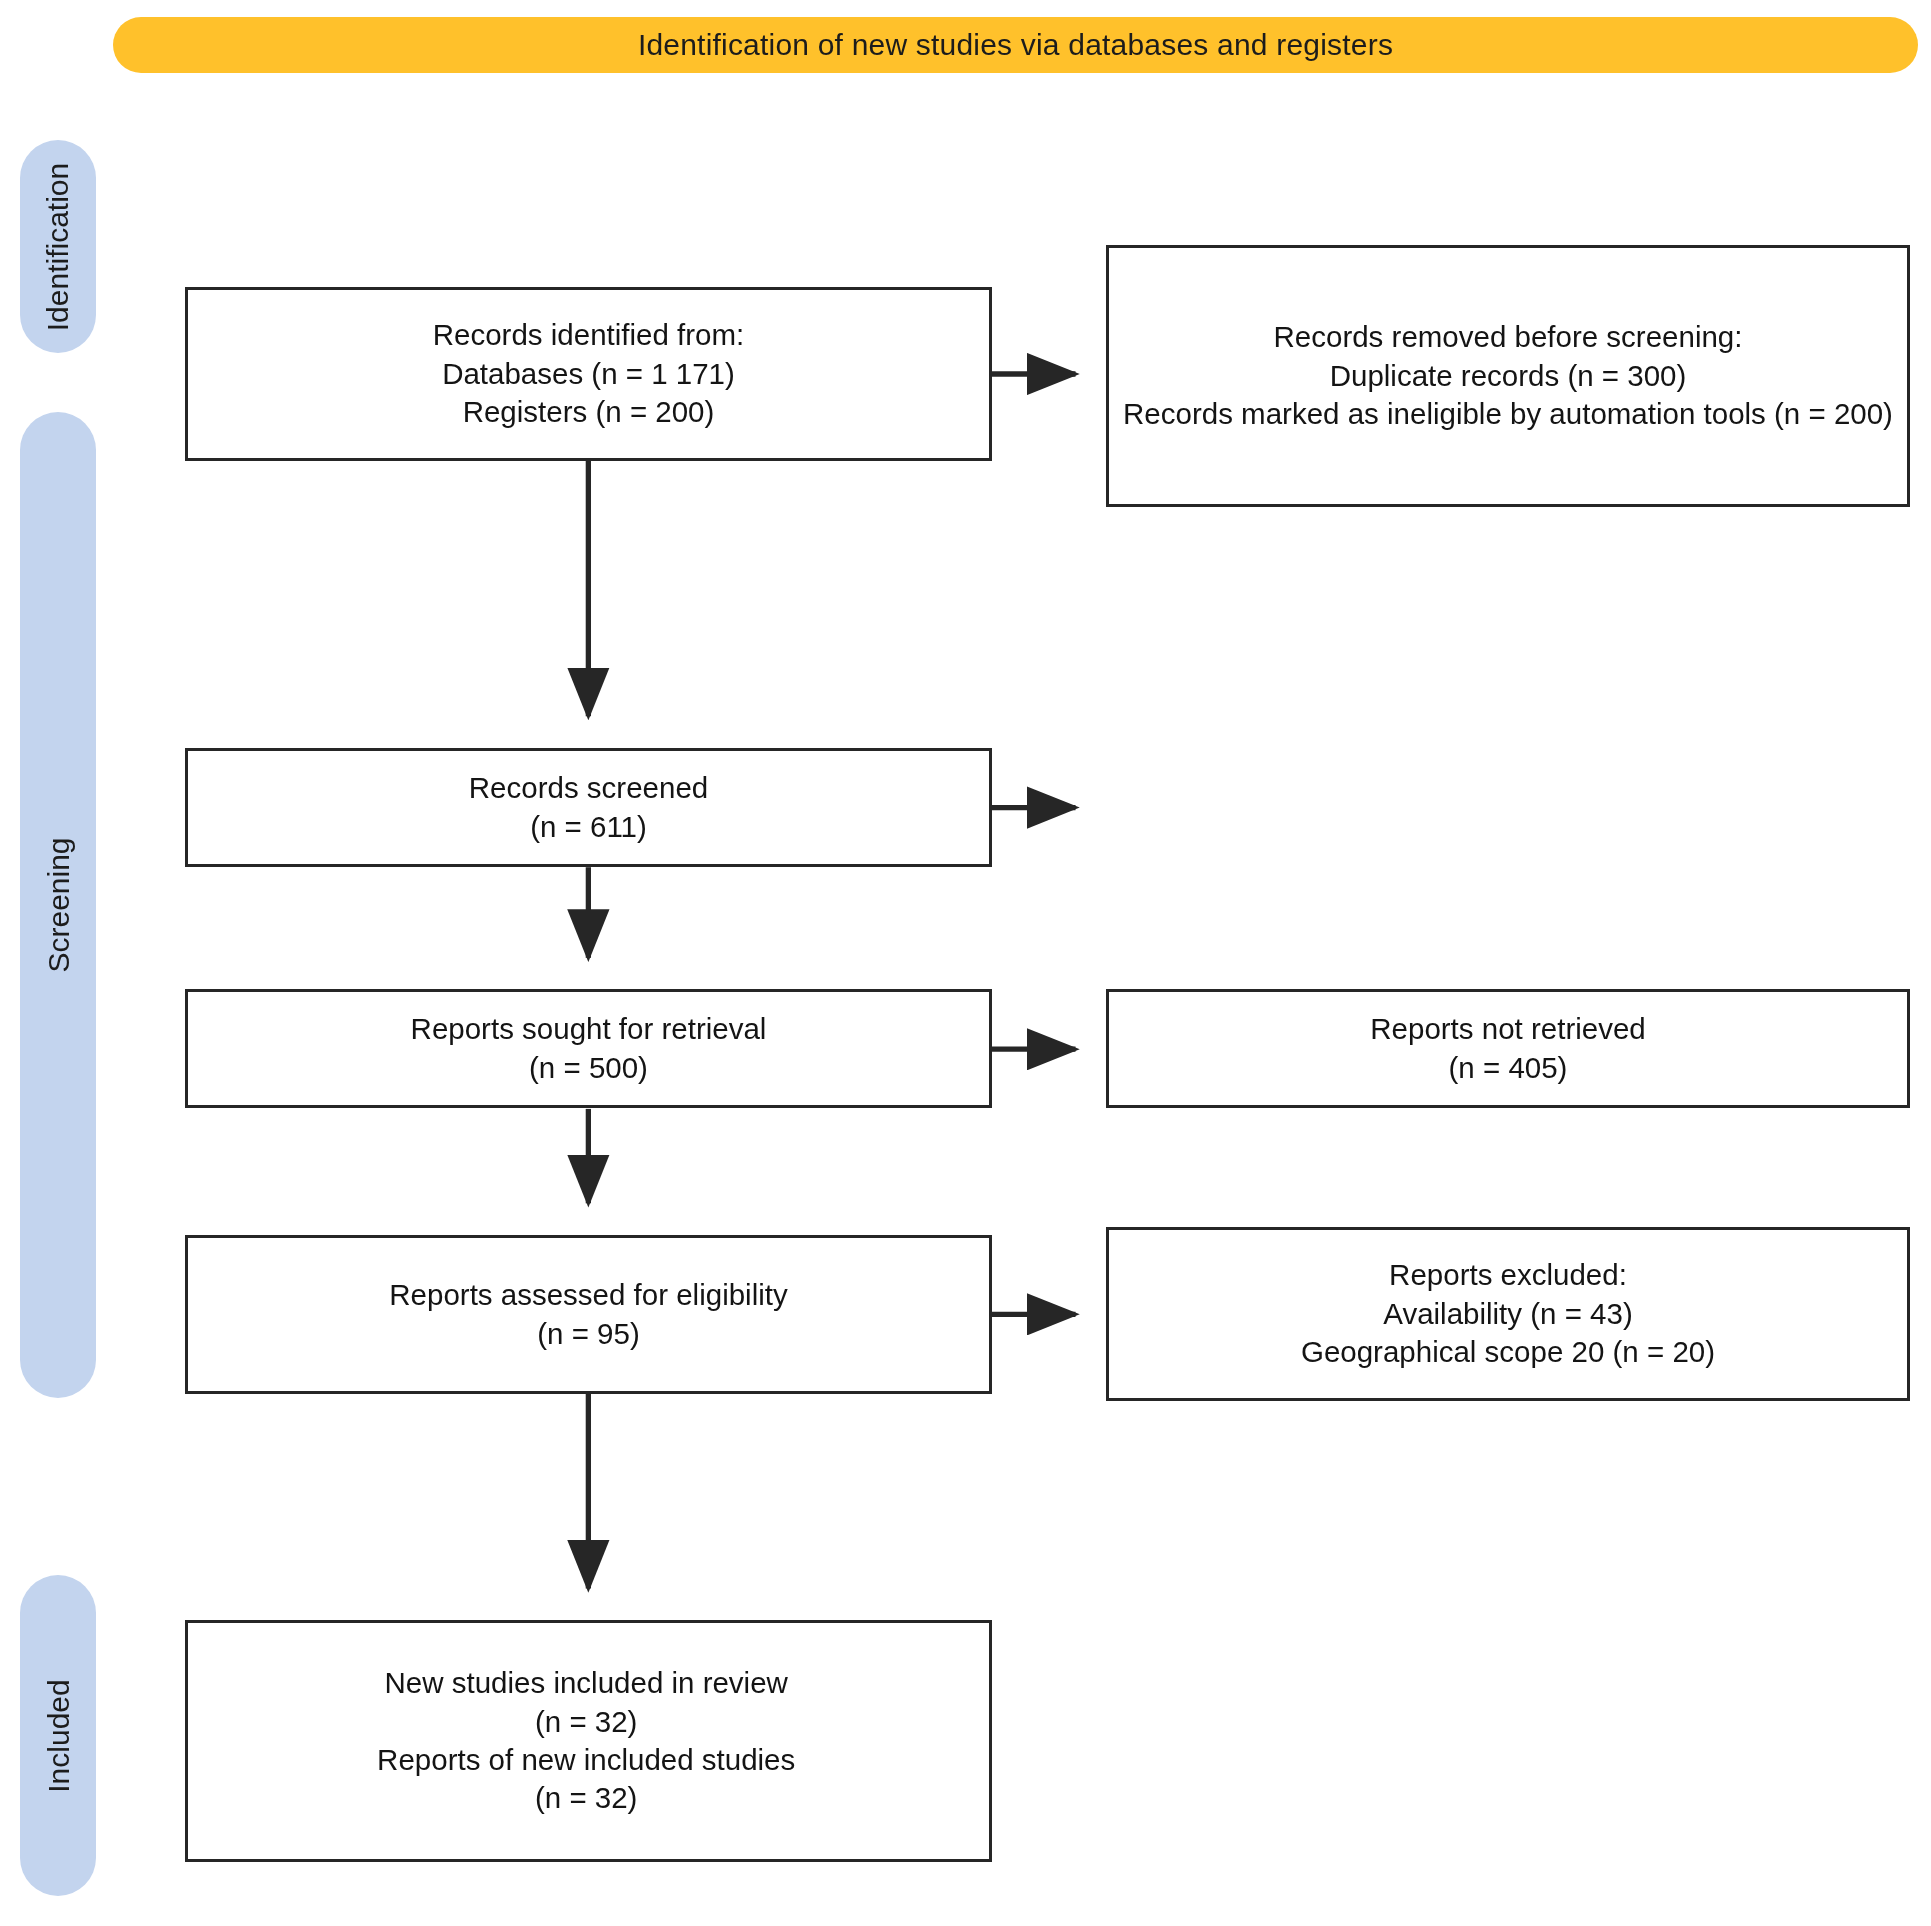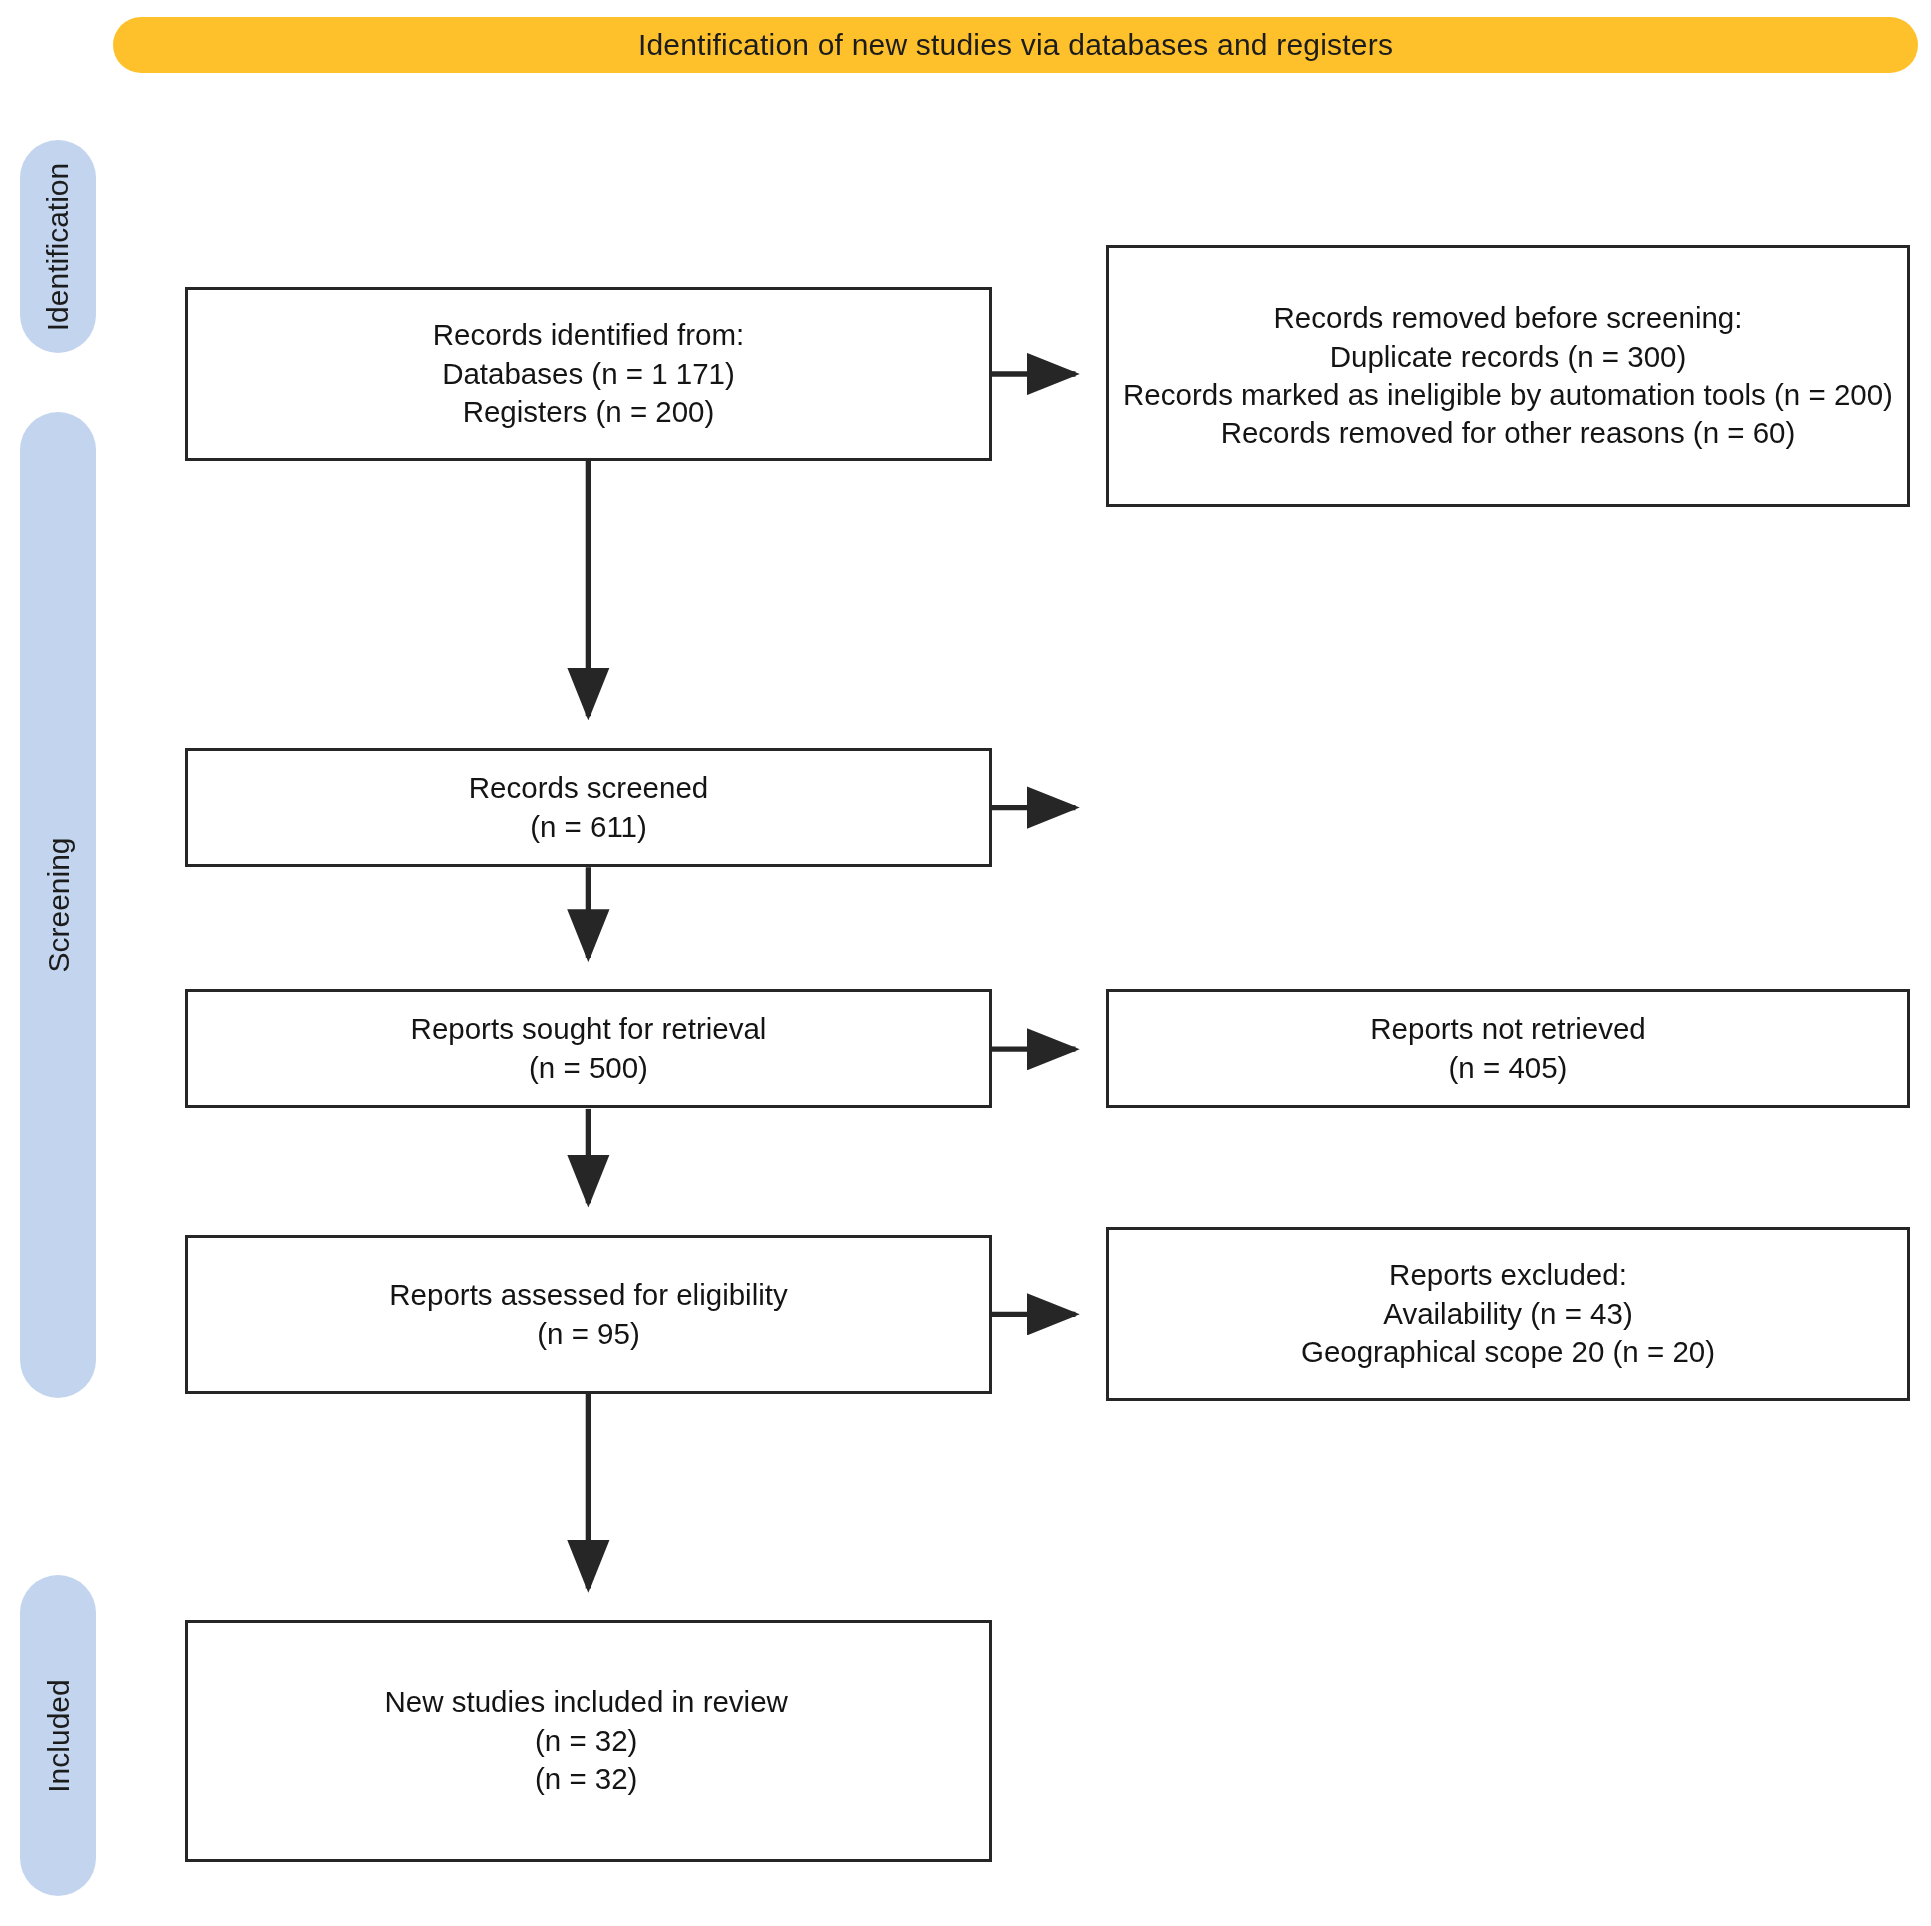--- a/index.html
+++ b/index.html
@@ -178,28 +178,28 @@
   </div>
 
   <div class="box" id="box-assessed">
     <div class="line">Reports assessed for eligibility</div>
     <div class="line">(n = 95)</div>
   </div>
 
   <div class="box" id="box-included">
     <div class="line">New studies included in review</div>
     <div class="line">(n = 32)</div>
+    <div class="line">Reports of new included studies</div>
     <div class="line">(n = 32)</div>
   </div>
 
   <div class="box wrap" id="box-removed">
     <div class="line">Records removed before screening:</div>
     <div class="line">Duplicate records (n = 300)</div>
     <div class="line">Records marked as ineligible by automation tools (n = 200)</div>
-    <div class="line">Records removed for other reasons (n = 60)</div>
   </div>
 
 
   <div class="box" id="box-not-retr">
     <div class="line">Reports not retrieved</div>
     <div class="line">(n = 405)</div>
   </div>
 
   <div class="box" id="box-excluded-rep">
     <div class="line">Reports excluded:</div>

